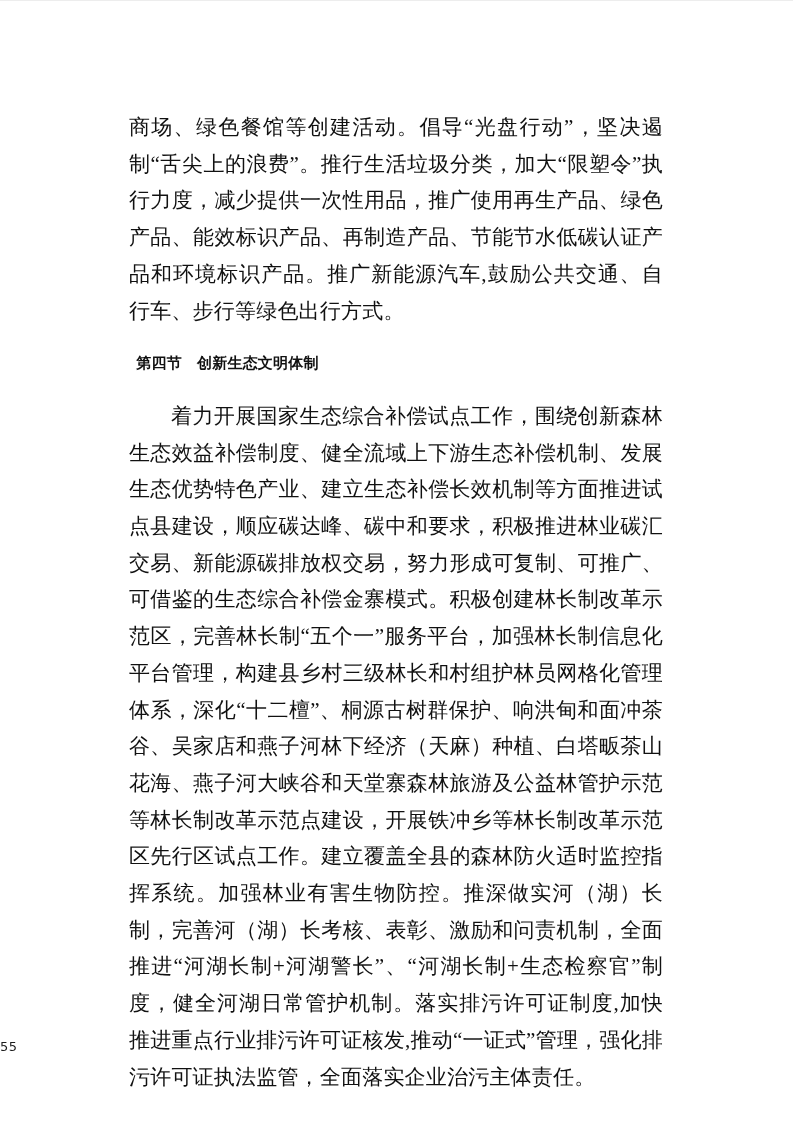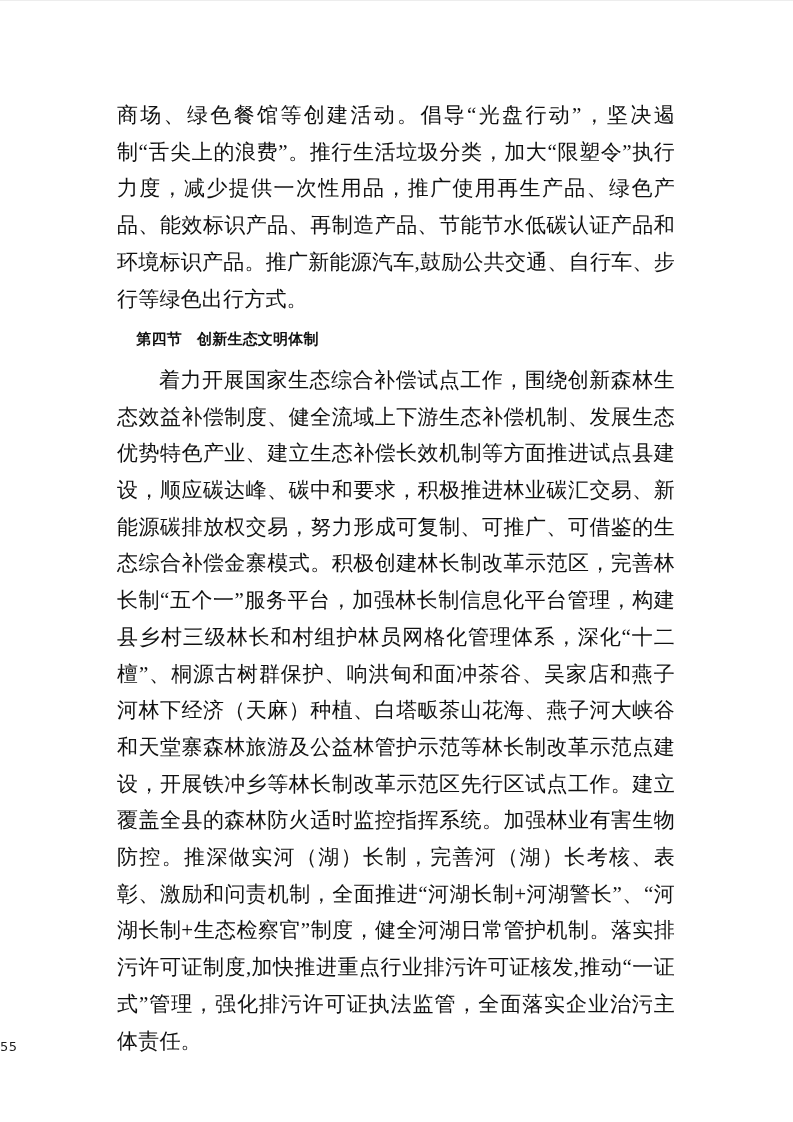--- a/index.html
+++ b/index.html
@@ -23,21 +23,21 @@
     left: 113px;
     top: 92px;
     width: 566px;
     font-size: 21px;
     line-height: 36.7px;
     text-align: justify;
     text-justify: inter-ideograph;
     letter-spacing: 0.2px;
   }
   .content p {
-    margin: 4px;
+    margin: 16px;
     padding: 0;
   }
   .body-para.indent {
     text-indent: 2em;
   }
   .section-heading {
     margin: 0;
     padding: 0 0 0 1.55em;
     font-size: 15px;
     line-height: 36.7px;

